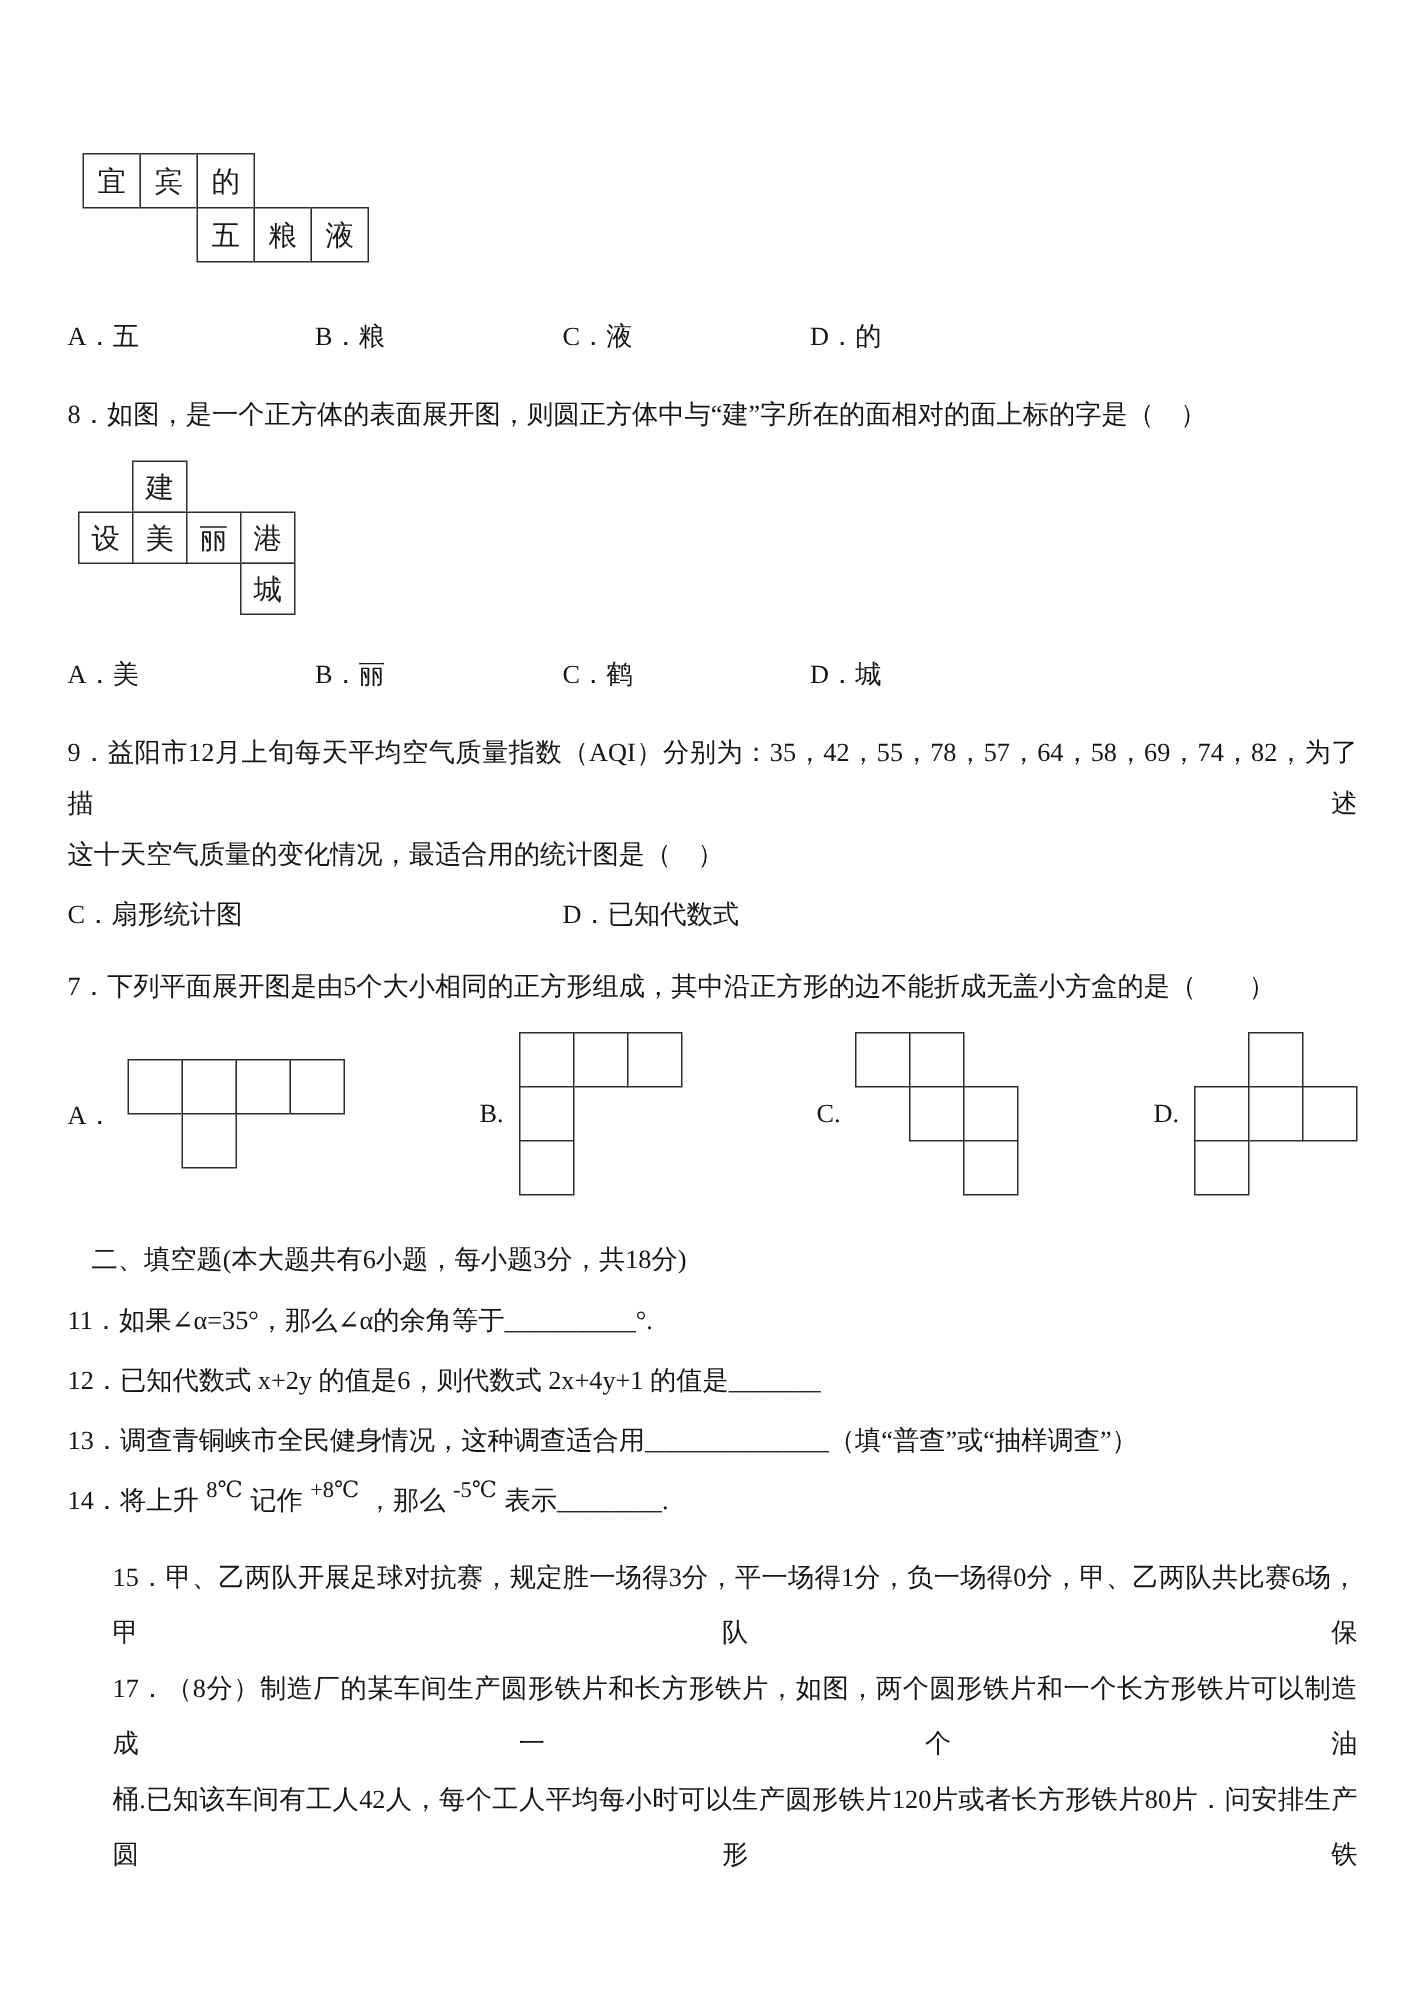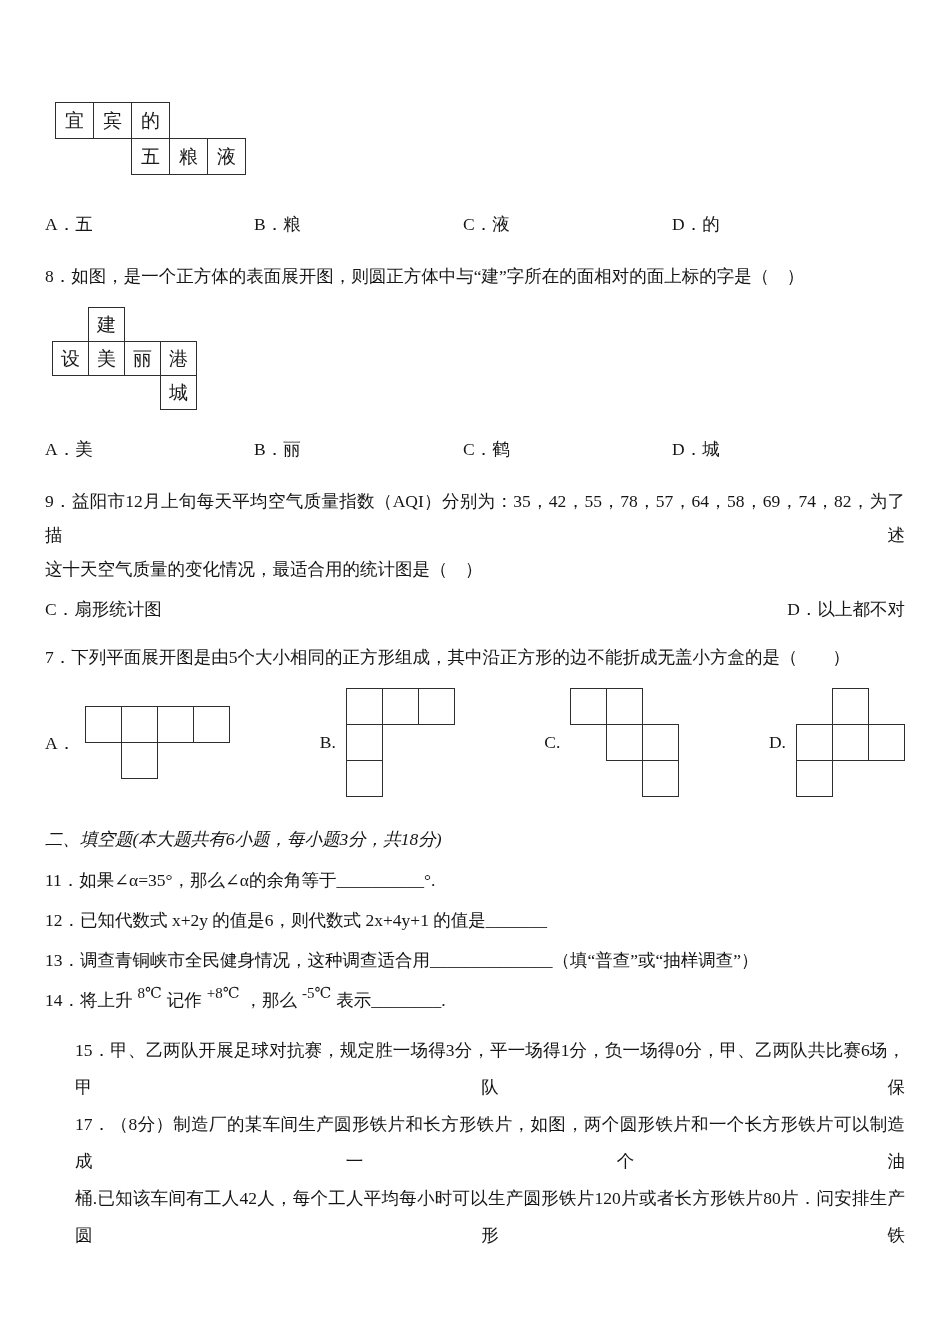--- a/index.html
+++ b/index.html
@@ -14,36 +14,36 @@
   .line{line-height:34px;}
   .stretch{text-align:justify;text-align-last:justify;}
   .net{position:relative;}
   .net-cell{
     position:absolute;box-sizing:border-box;border:1px solid #2e2e2e;
     background:#fff;display:flex;align-items:center;justify-content:center;
     font-size:19px;color:#1a1a1a;
   }
   .grid-block{margin:6px 0 34px 10px;}
   .grid-block-2{margin:14px 0 24px 7px;}
-  .opt-row{display:flex;margin:0 0 20px 0;line-height:30px;gap:44px;}
+  .opt-row{display:flex;margin:0 0 20px 0;line-height:30px;}
   .opt-row .opt{width:165px;flex:0 0 auto;}
   .opt-row .opt:last-child{width:auto;}
   .opt-2col{display:flex;line-height:34px;}
   .opt-2col .col-l{width:330px;flex:0 0 auto;}
   .nets-row{
     display:flex;align-items:center;justify-content:space-between;
     margin:14px 0 26px 0;width:100%;
   }
   .net-group{display:flex;align-items:center;}
   .net-label{margin-right:10px;}
-  .sec-title{line-height:32px;margin:4px 0 8px 0;font-style:italic;}
+  .sec-title{line-height:32px;margin:4px 0 8px 16px;}
   .sup{position:relative;top:-8px;font-size:15px;margin:0 5px;}
   .q15 .line, .q17 .line{line-height:37px;margin-left:30px;}
   .mb-sm{margin-bottom:6px;}
-  .mb-md{margin-bottom:14px;justify-content:space-between;}
+  .mb-md{margin-bottom:14px;}
 </style>
 </head>
 <body>
 
 <div class="page">
 
   <section>
     <div class="net grid-block" style="width: 191px; height: 73px;">
         <div class="net-cell" style="left: 0px; top: 0px; width: 39px; height: 37px;">宜</div>
         <div class="net-cell" style="left: 38px; top: 0px; width: 39px; height: 37px;">宾</div>
@@ -76,21 +76,21 @@
       <span class="opt">C．鹤</span>
       <span class="opt">D．城</span>
     </div>
   </section>
 
   <section>
     <div class="line stretch">9．益阳市12月上旬每天平均空气质量指数（AQI）分别为：35，42，55，78，57，64，58，69，74，82，为了描述</div>
     <div class="line mb-sm">这十天空气质量的变化情况，最适合用的统计图是（　）</div>
     <div class="opt-2col mb-md">
       <span class="col-l">C．扇形统计图</span>
-      <span>D．以上都不对</span>
+      <span>D．已知代数式</span>
     </div>
   </section>
 
   <section>
     <div class="line">7．下列平面展开图是由5个大小相同的正方形组成，其中沿正方形的边不能折成无盖小方盒的是（　　）</div>
     <div class="nets-row">
       <div class="net-group">
         <span class="net-label">A．</span>
         <div class="net" style="width: 145px; height: 73px;">
             <div class="net-cell" style="left: 0px; top: 0px; width: 37px; height: 37px;"></div>

